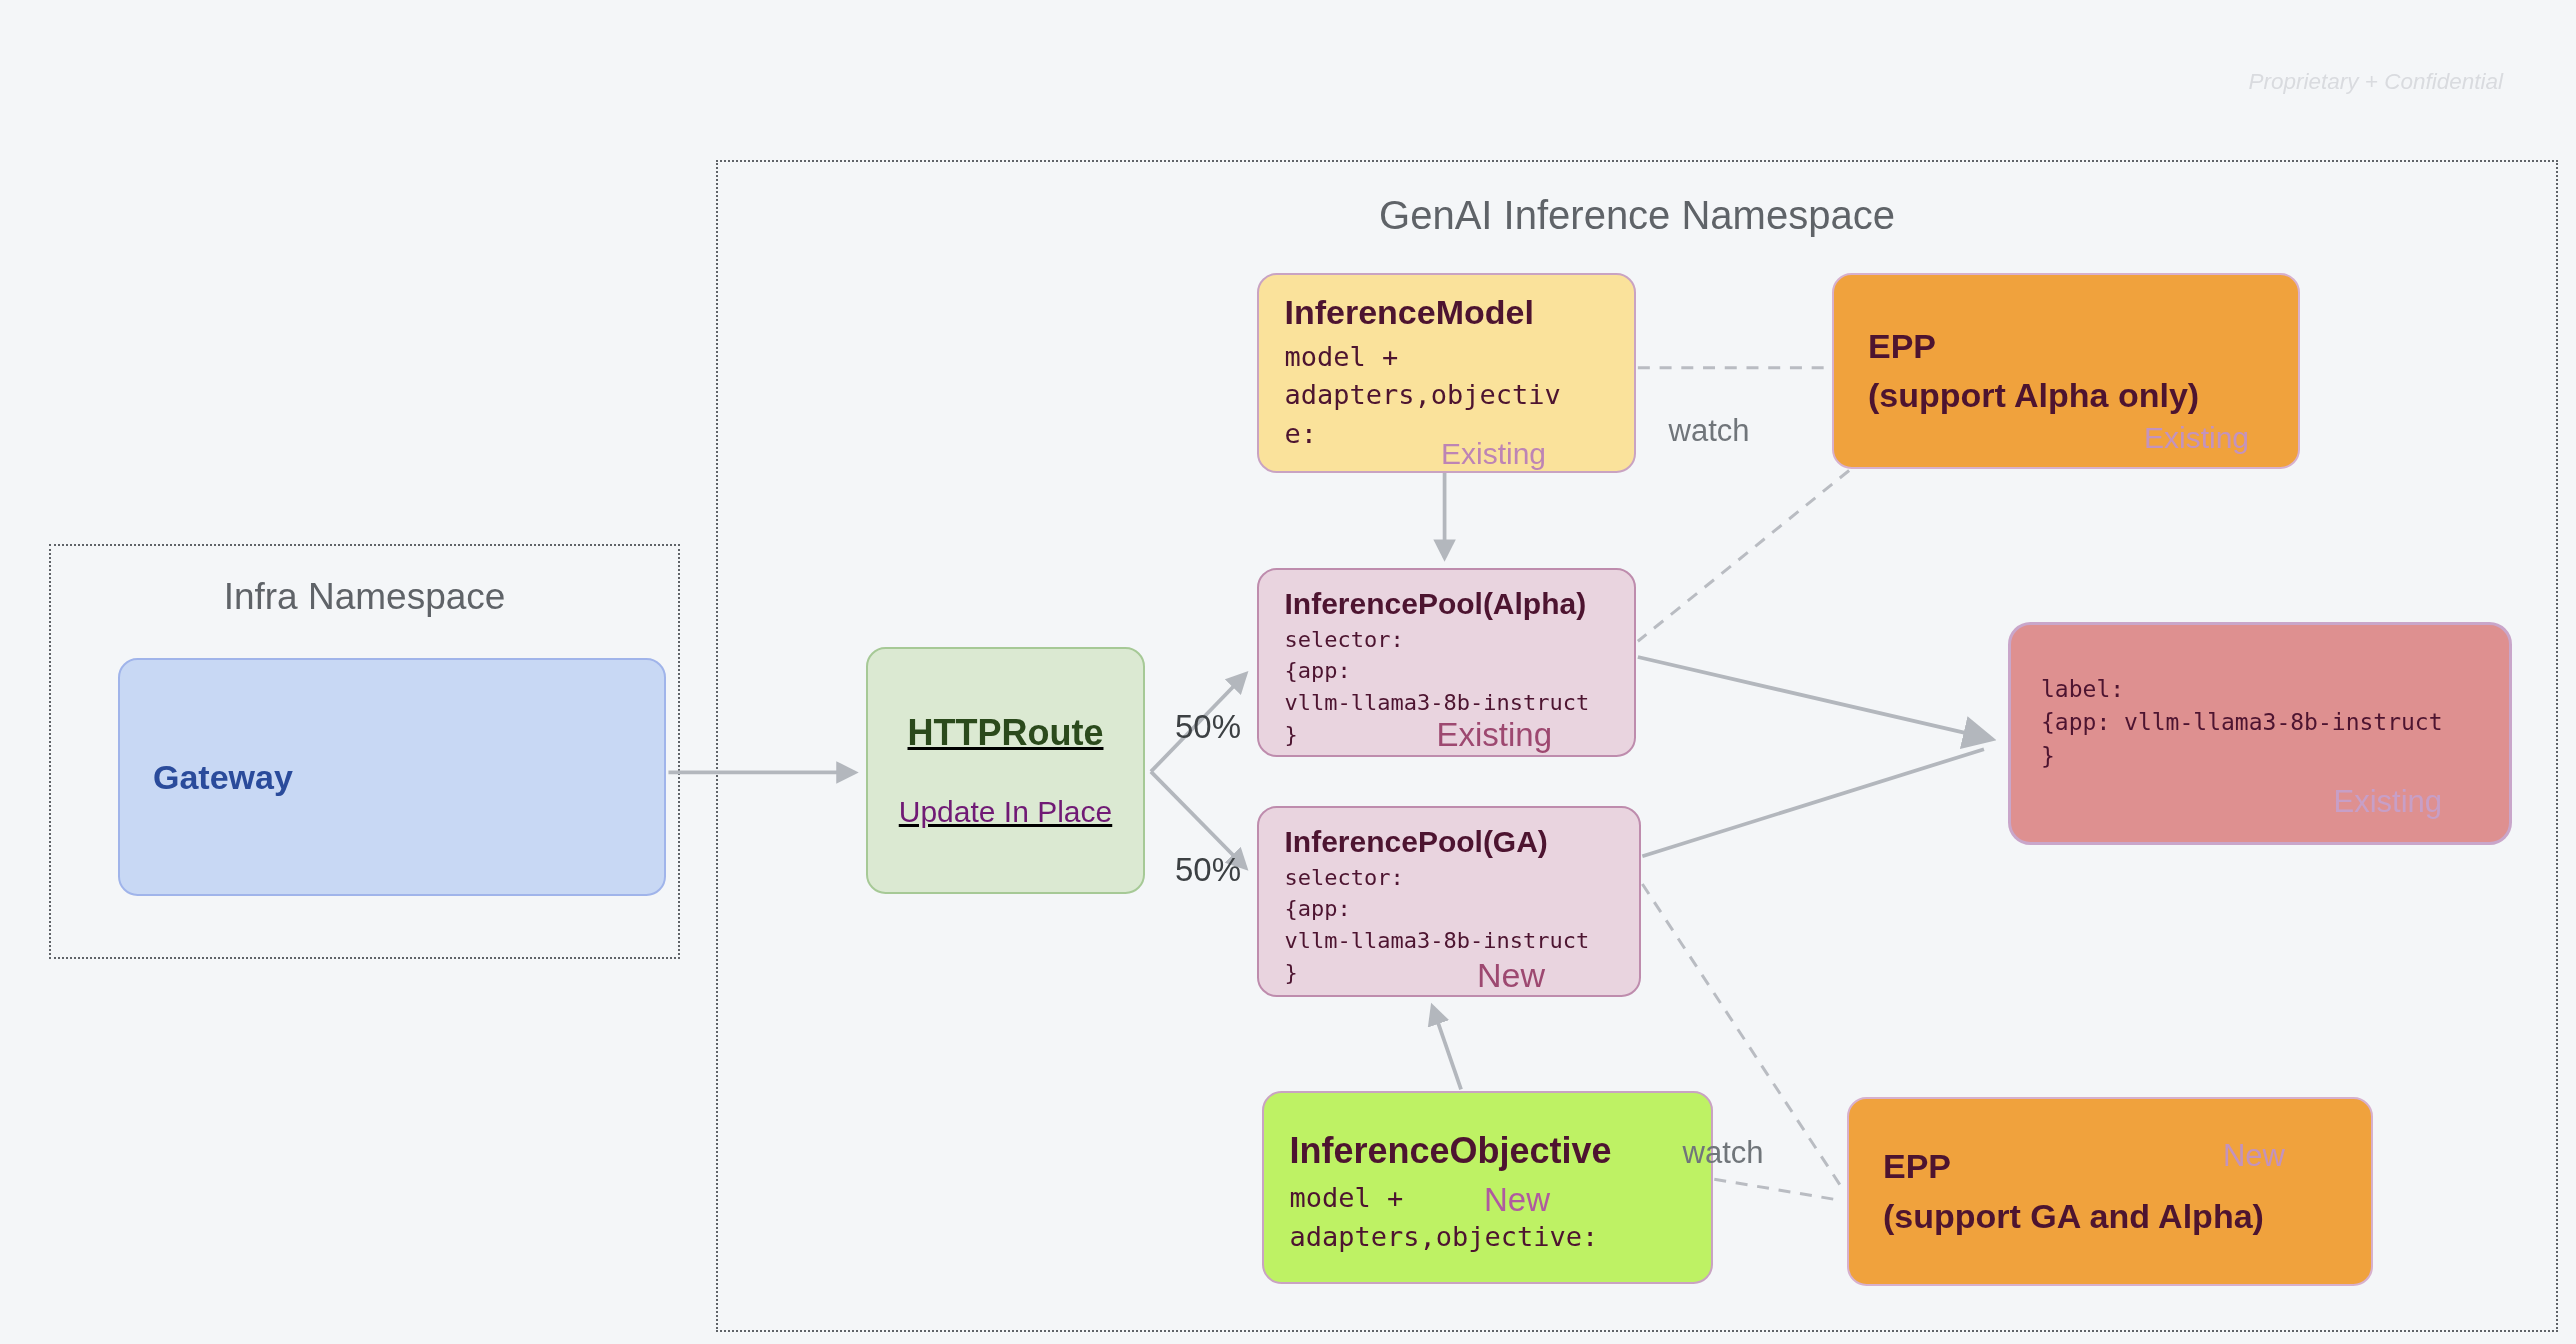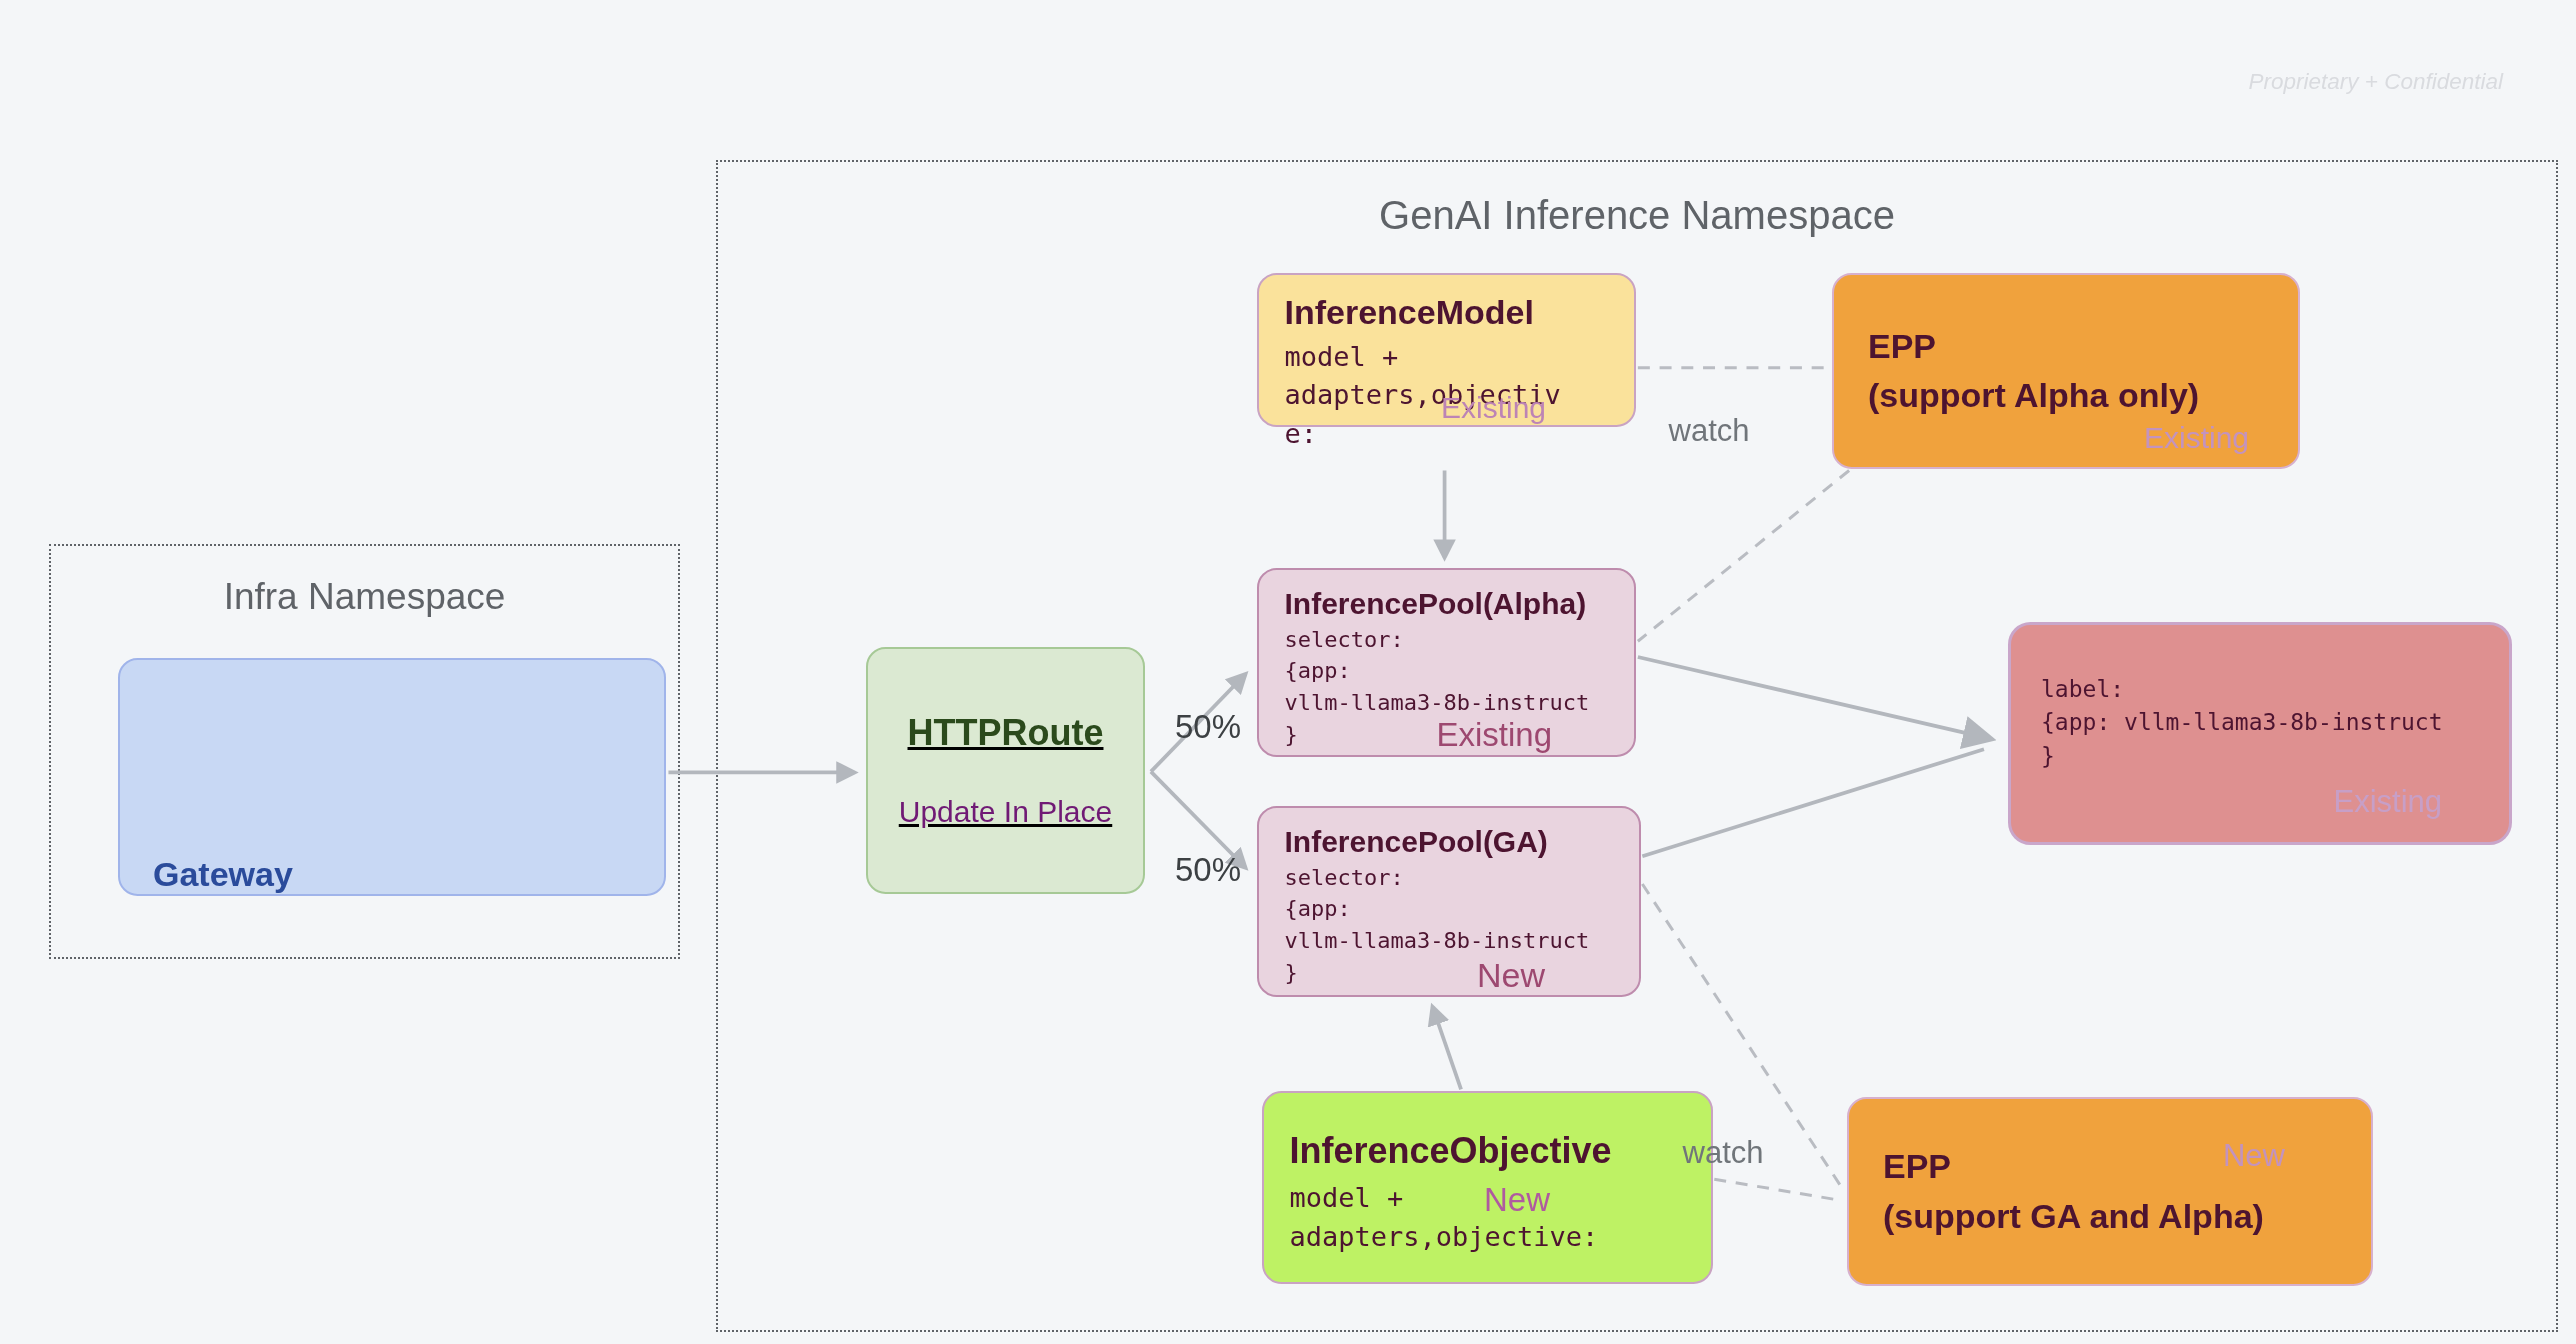--- a/index.html
+++ b/index.html
@@ -28,33 +28,33 @@
   .node { position: absolute; box-sizing: border-box; border-radius: 19.5px;
           z-index: 2; }
   .node .title { font-weight: 700; color: #4D1430; }
   .node .body  { font-family: "DejaVu Sans Mono", monospace; color: #4D1430;
                  white-space: pre-line; }
   .badge { position: absolute; font-weight: 400; }
 
   
   .n-gateway { left: 118px; top: 658px; width: 548px; height: 238px;
                background: #C8D8F4; border: 2.2px solid #A0B4EA;
-               display: flex; align-items: flex-end; padding-left: 33px; }
+               display: flex; align-items: center; padding-left: 33px; }
   .n-gateway .title { color: #2A4B9B; font-size: 34px; }
 
   
   .n-httproute { left: 866px; top: 647px; width: 279px; height: 247px;
                  background: #DBE9D2; border: 2.2px solid #A6C996;
                  display: flex; flex-direction: column; align-items: center;
                  justify-content: center; gap: 33px; text-decoration: underline; }
   .n-httproute .title { color: #2B4A1C; font-size: 36px; }
   .n-httproute .subtitle { color: #701a75; font-size: 30px; margin-top: 8px; }
 
   
-  .n-model { left: 1257px; top: 273px; width: 379px; height: 154px;
+  .n-model { left: 1257px; top: 273px; width: 379px; height: 200px;
              background: #FAE29B; border: 2.2px solid #C9A3C2;
              padding: 18px 25.5px; }
   .n-model .title { font-size: 34px; margin-bottom: 6px; }
   .n-model .body { font-size: 27px; line-height: 1.42; }
   .n-model .badge { left: 182px; bottom: 0px; font-size: 30px; color: #BD84B5; }
 
   
   .n-epp-alpha { left: 1832px; top: 273px; width: 468px; height: 196px;
                  background: #F0A23D; border: 2.2px solid #D7B0CD;
                  display: flex; flex-direction: column; justify-content: center;

